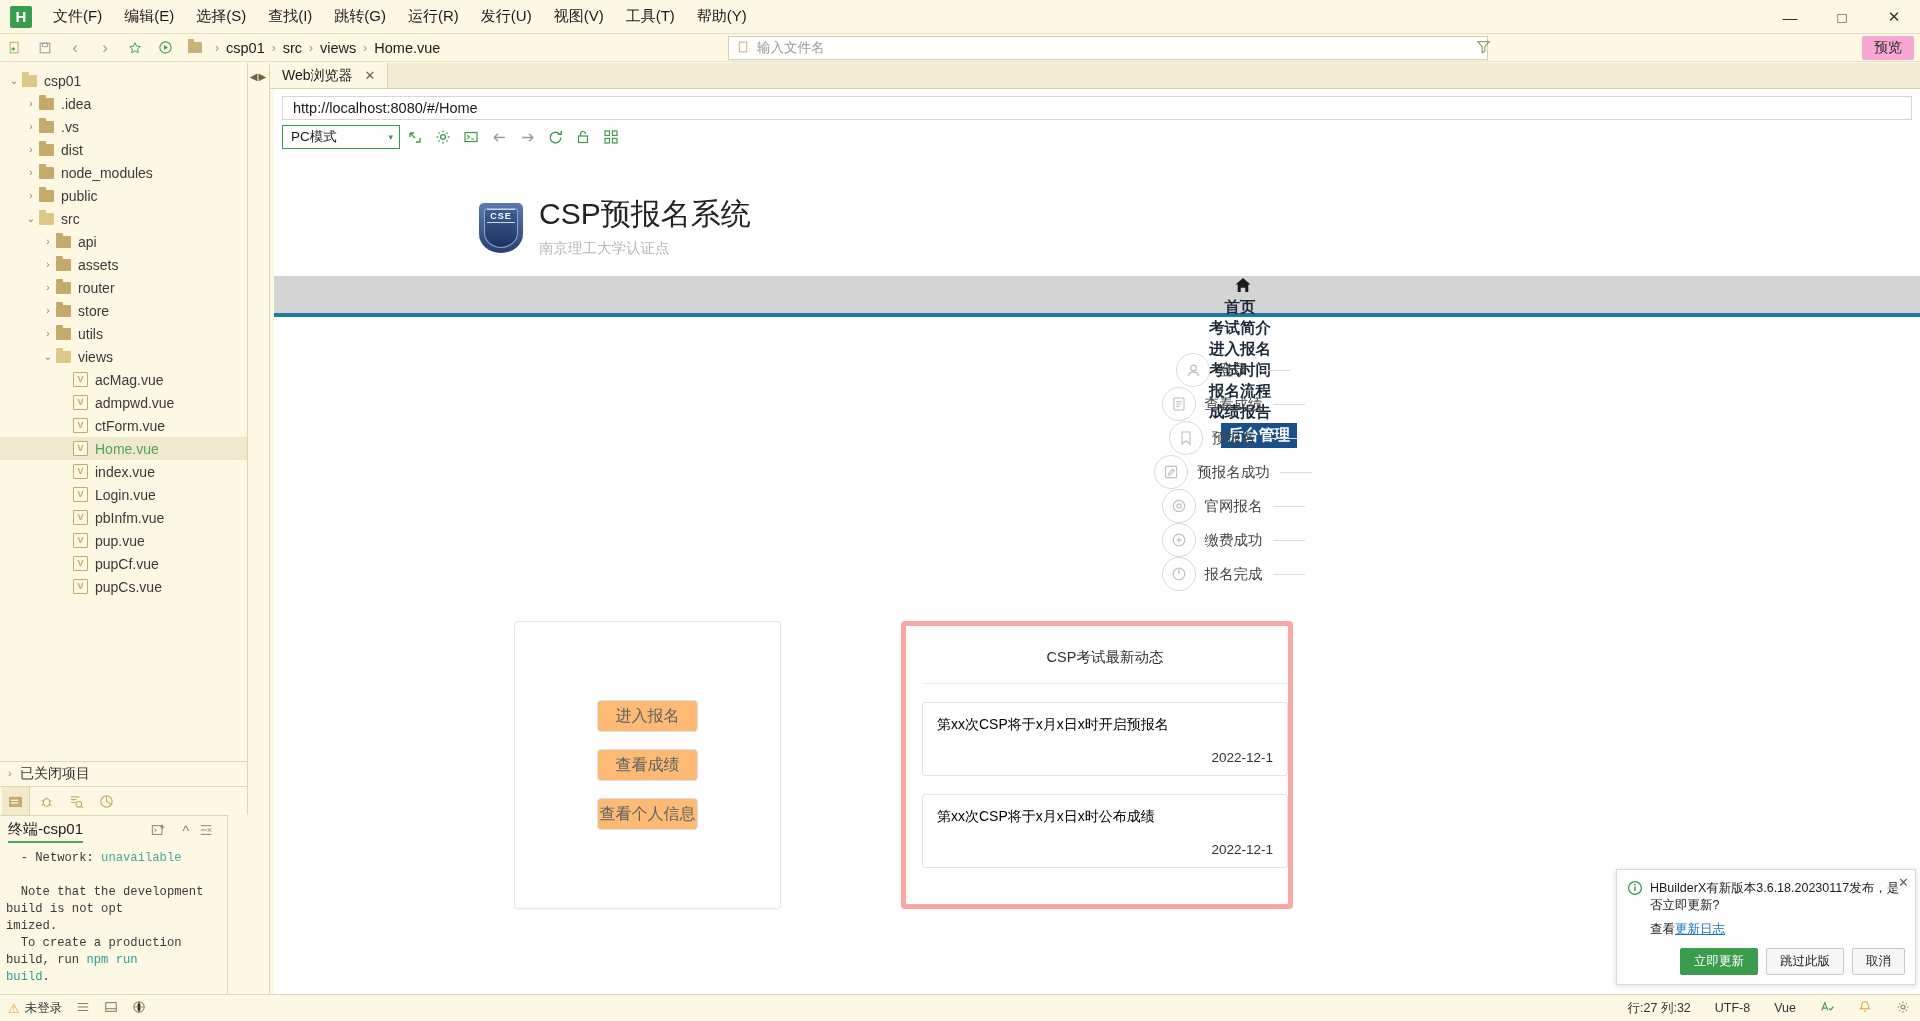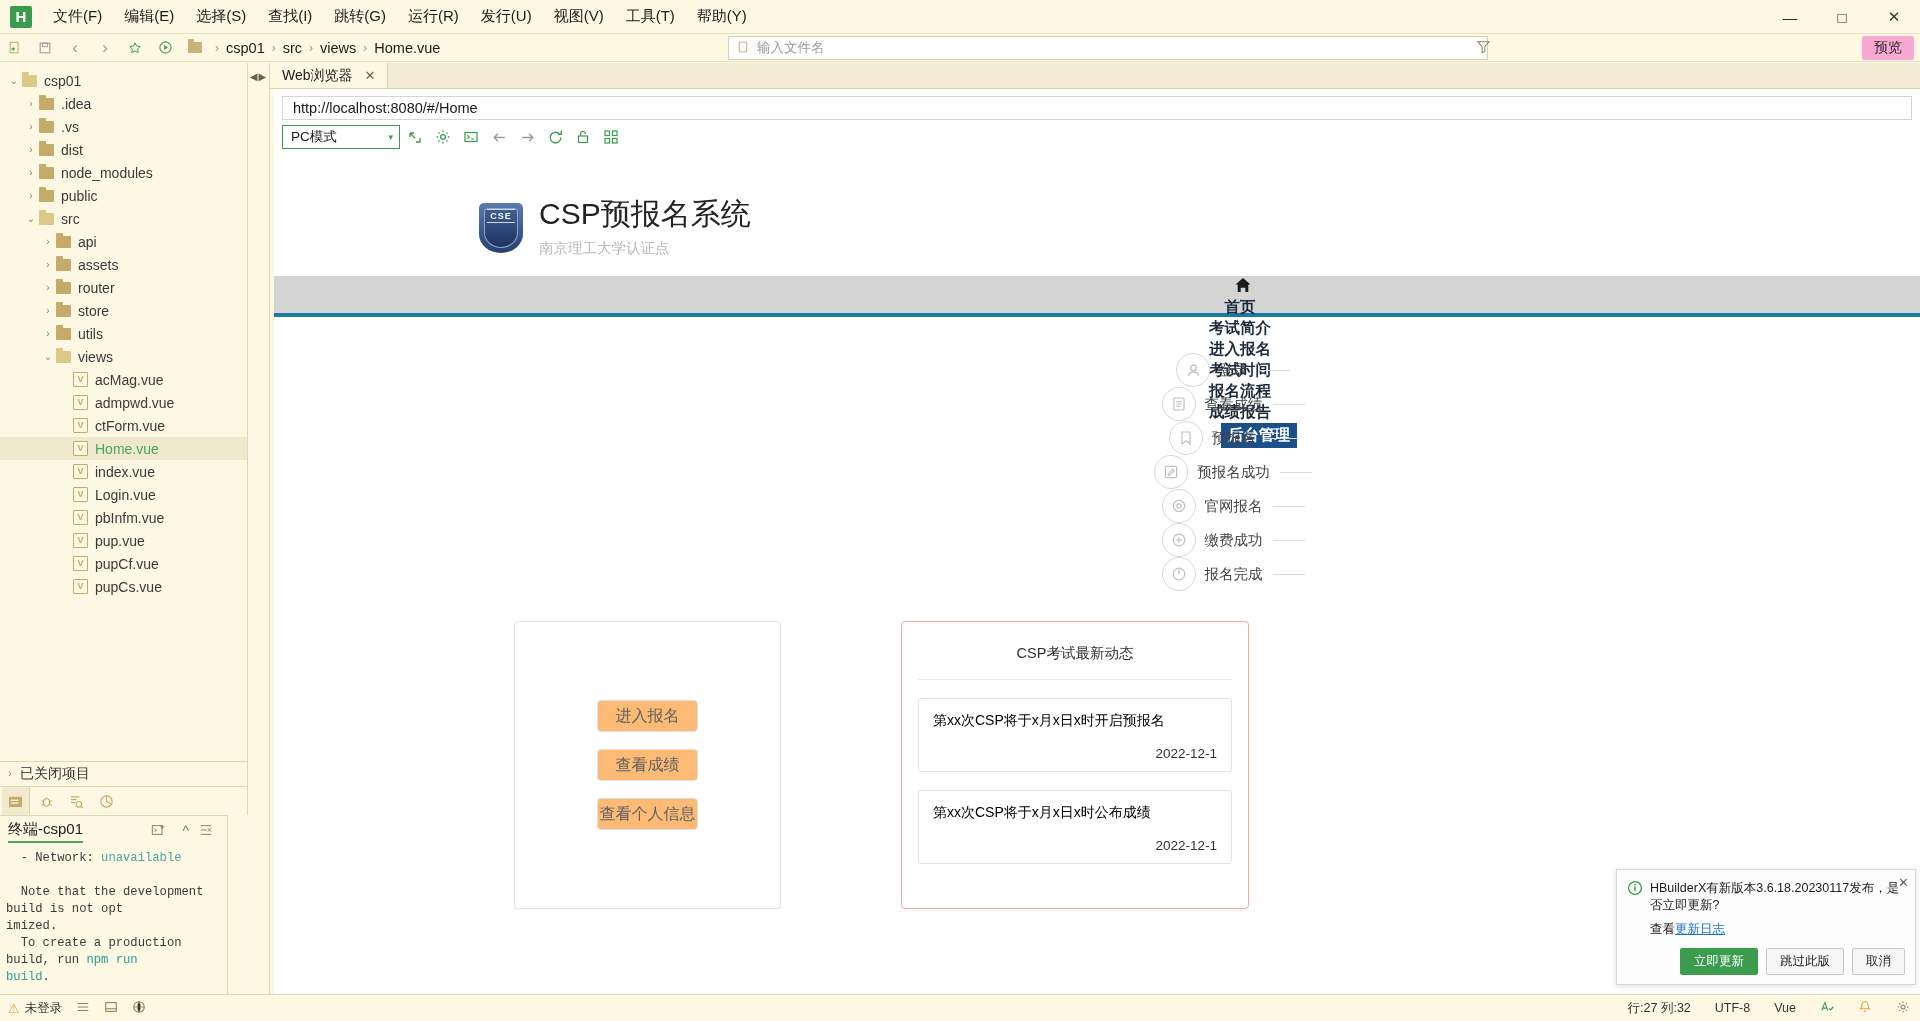--- a/index.html
+++ b/index.html
@@ -241,23 +241,23 @@
     background: #fff; box-shadow: 0 1px 2px rgba(0,0,0,0.04);
     display: flex; flex-direction: column; align-items: center; justify-content: center;
   }
   .btn-plain {
     width: 101px; height: 32px; border: 1px solid #dcdfe6; border-radius: 4px;
     background: #fdba74; color: #606266; font-size: 16px;
     display: flex; align-items: center; justify-content: center; margin-bottom: 17px;
   }
   .btn-plain:last-child { margin-bottom: 0; }
   .card-right {
-    width: 348px; min-height: 286px; border: 1px solid #fca5a5; border-radius: 4px;
+    width: 392px; min-height: 286px; border: 5px solid #fca5a5; border-radius: 4px;
     background: #fff; margin-left: 120px; box-shadow: 0 1px 2px rgba(0,0,0,0.04);
-    padding: 0 16px 18px 16px;
+    padding: 0 0 18px 16px;
   }
   .news-title {
     text-align: center; font-size: 14.5px; color: #303133; padding: 22px 0 16px 0;
     border-bottom: 1px solid #ebeef5;
   }
   .news-item {
     border: 1px solid #e4e4e4; border-radius: 3px; margin-top: 18px; padding: 13px 14px 10px 14px;
   }
   .news-text { font-size: 14px; color: #000000; }
   .news-date { font-size: 13.5px; color: #303133; text-align: right; margin-top: 16px; }

